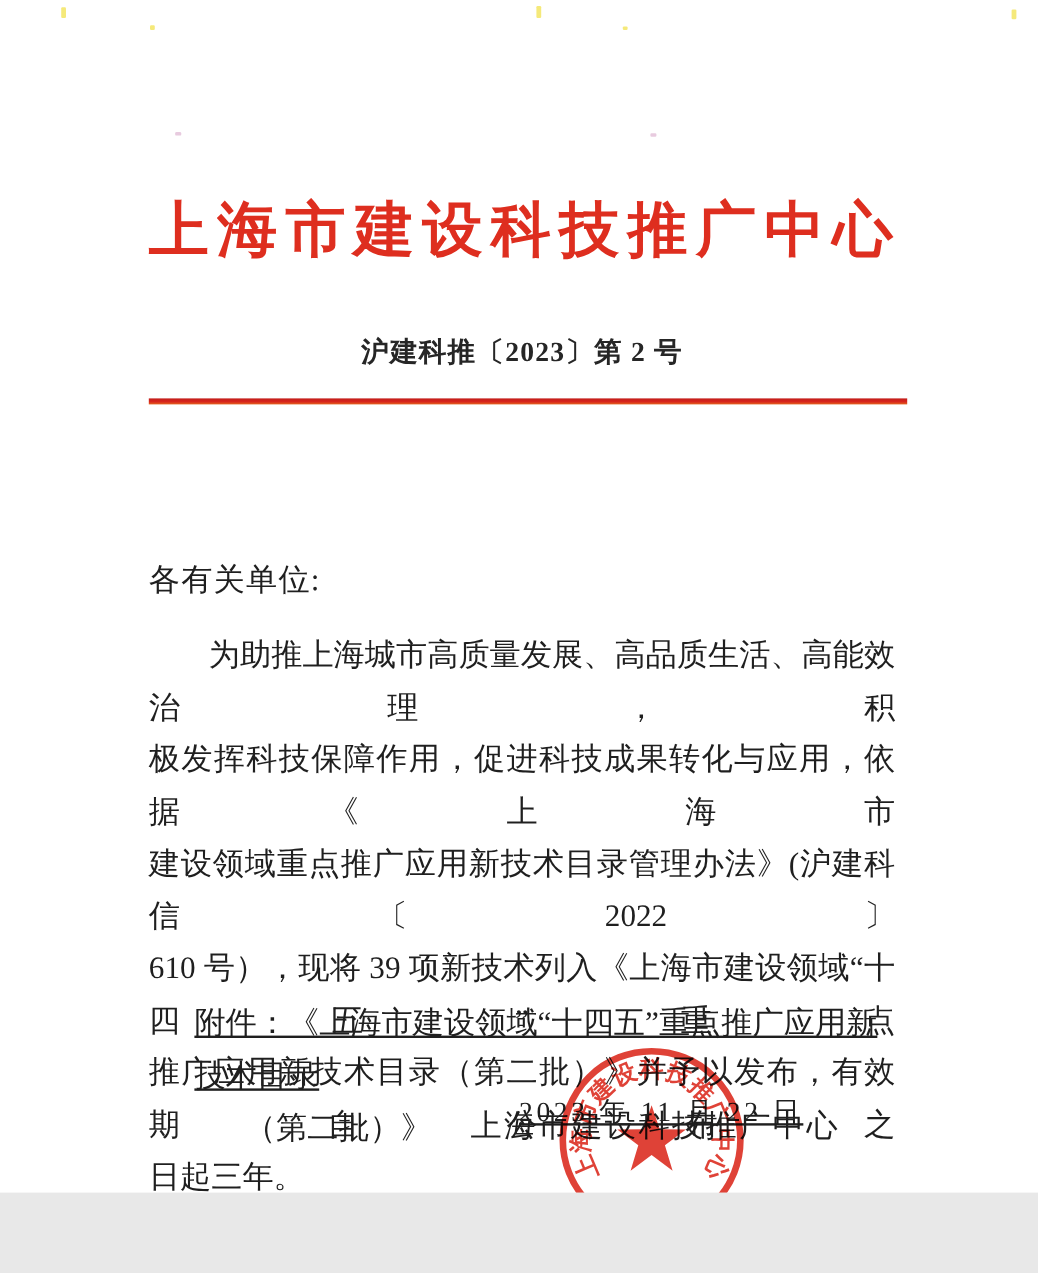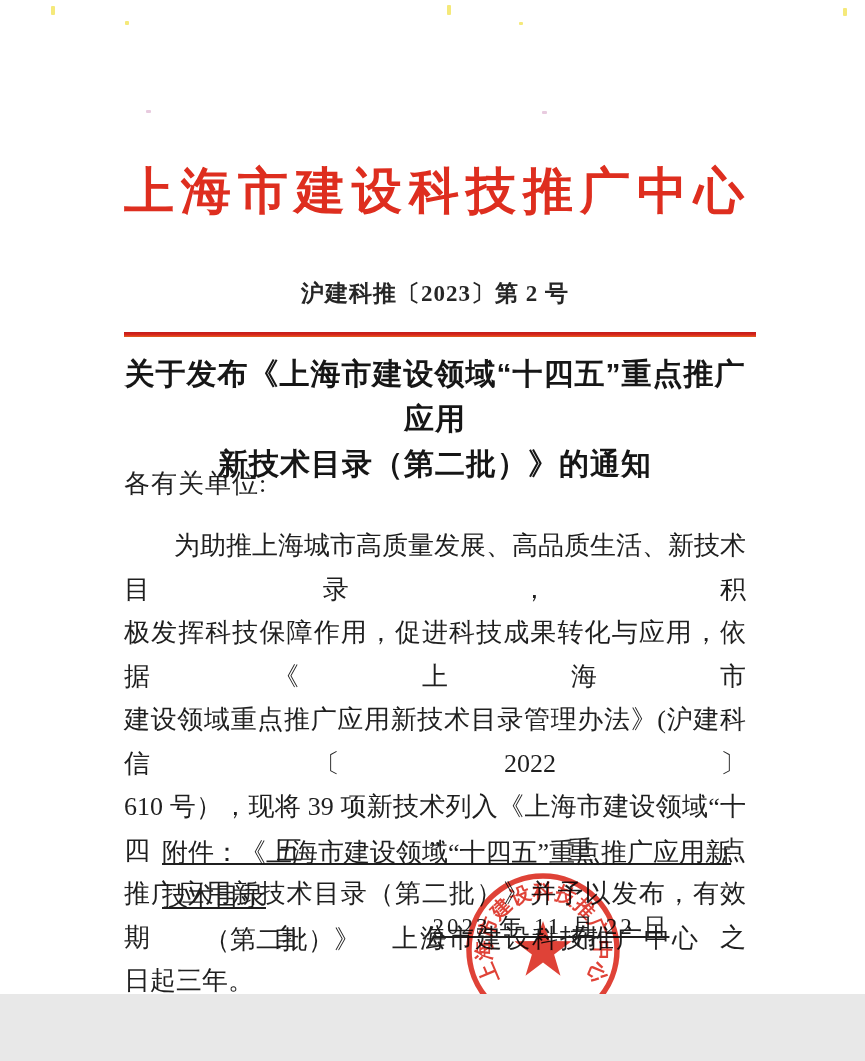--- a/index.html
+++ b/index.html
@@ -117,29 +117,25 @@
   <div class="speck y" style="left:843px;top:8px;width:4px;height:8px;"></div>
   <div class="speck p" style="left:146px;top:110px;width:5px;height:3px;"></div>
   <div class="speck p" style="left:542px;top:111px;width:5px;height:3px;"></div>
 
   <div class="col header-title">上海市建设科技推广中心</div>
 
   <div class="col doc-number">沪建科推〔2023〕第 2 号</div>
 
   <div class="red-rule"></div>
 
-  <div class="col doc-title">
-    <div>关于发布《上海市建设领域“十四五”重点推广应用</div>
-    <div>新技术目录（第二批）》的通知</div>
-  </div>
 
   <div class="col salutation">各有关单位:</div>
 
   <div class="col body-par">
-    <div class="line fill indent">为助推上海城市高质量发展、高品质生活、新技术目录，积</div>
+    <div class="line fill indent">为助推上海城市高质量发展、高品质生活、高能效治理，积</div>
     <div class="line fill">极发挥科技保障作用，促进科技成果转化与应用，依据《上海市</div>
     <div class="line fill">建设领域重点推广应用新技术目录管理办法》(沪建科信〔2022〕</div>
     <div class="line fill">610 号），现将 39 项新技术列入《上海市建设领域“十四五”重点</div>
     <div class="line fill">推广应用新技术目录（第二批）》并予以发布，有效期自公布之</div>
     <div class="line">日起三年。</div>
   </div>
 
   <div class="col attachment">
     <div class="a1">附件：《上海市建设领域“十四五”重点推广应用新技术目录</div>
     <div class="a2">（第二批）》</div>

